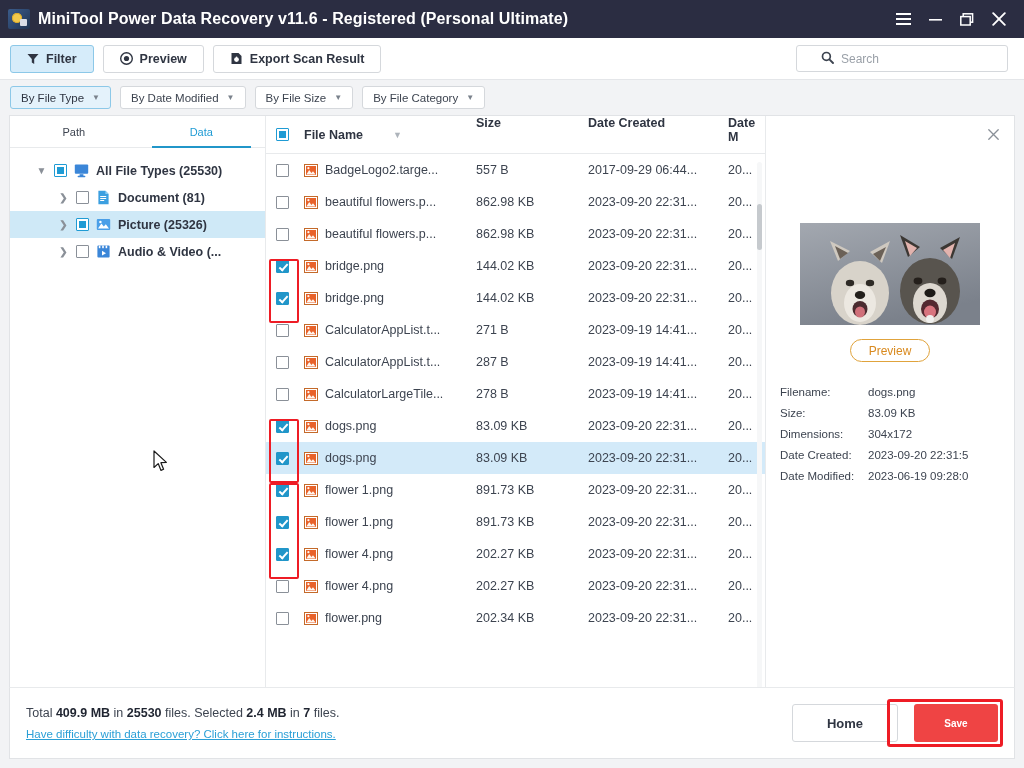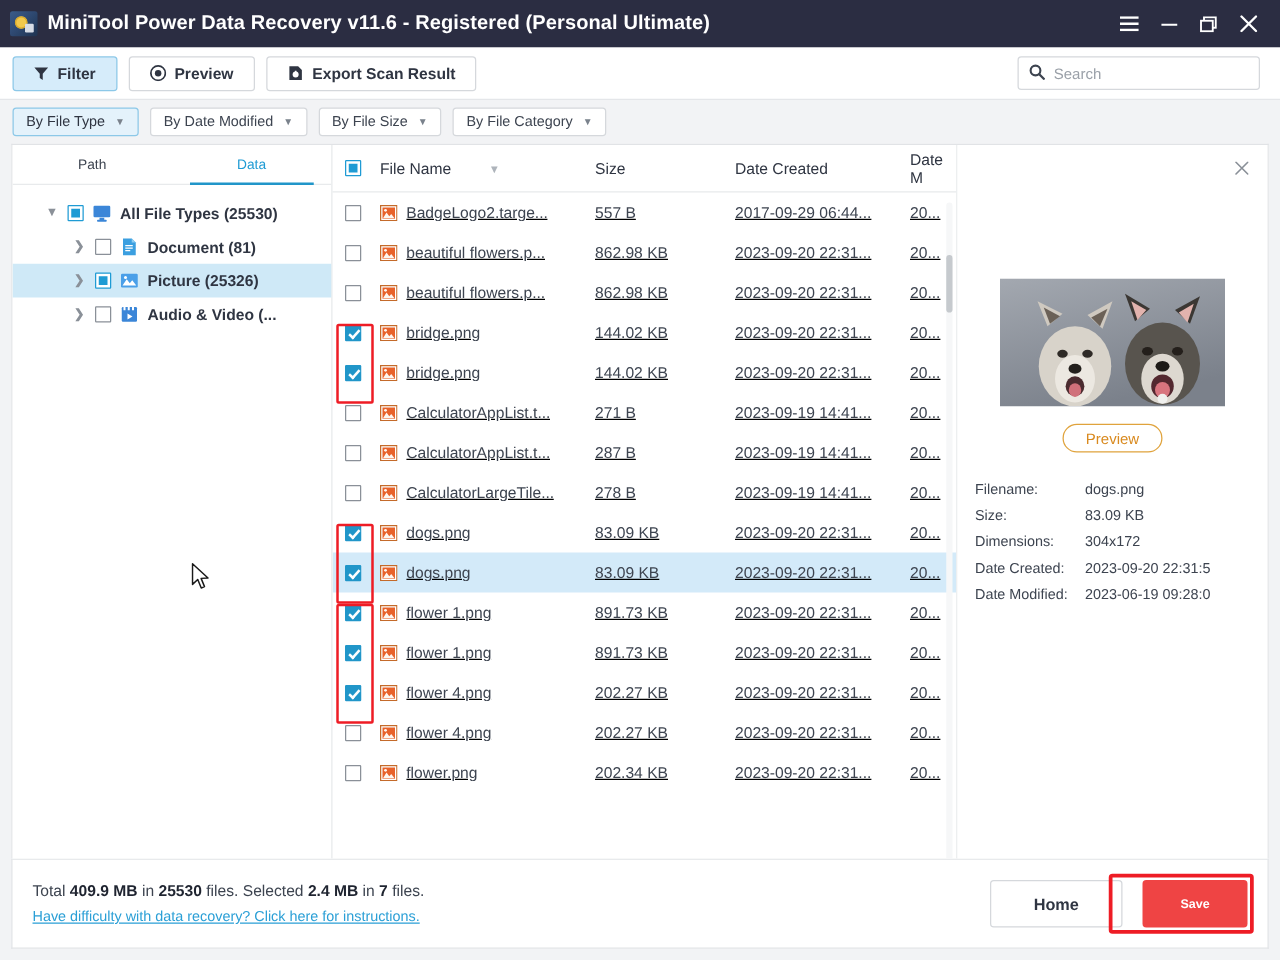--- a/index.html
+++ b/index.html
@@ -71,25 +71,25 @@
     background: #ffffff;
     font-size: 12.5px; font-weight: bold; color: #2f3542;
     white-space: nowrap;
   }
   .tbtn + .tbtn { margin-left: 9px; }
   .tbtn.active { background: #d6ecfa; border-color: #8cc8e8; }
   .tbtn svg { display: block; flex: 0 0 auto; }
 
   .search-wrap { margin-left: auto; }
   .search-box {
-    width: 194px; height: 27px;
+    width: 212px; height: 27px;
     border: 1px solid #d5d8dc; border-radius: 3px;
     background: #ffffff;
     display: flex; align-items: center;
-    padding: 0 8px; gap: 7px;
+    padding: 0 24px; gap: 7px;
   }
   .search-box input {
     border: 0; outline: 0; width: 100%;
     font-family: "Liberation Sans", sans-serif;
     font-size: 12px; color: #2f3542; background: transparent;
   }
   .search-box input::placeholder { color: #9aa0a8; }
 
   
   .filterbar {
@@ -183,33 +183,33 @@
   
   .list-pane {
     flex: 1 1 auto;
     display: flex; flex-direction: column;
     min-width: 0;
     border-right: 1px solid #e8eaec;
     position: relative;
   }
   .list-head {
     height: 38px; flex: 0 0 38px;
-    display: flex; align-items: center;
+    display: flex; 
     border-bottom: 1px solid #e8eaec;
-    font-size: 12.5px; font-weight: normal; color: #2f3542;
+    font-size: 12.5px; font-weight: bold; color: #2f3542;
     padding-left: 10px;
   }
   .c-check { width: 28px; flex: 0 0 28px; display: flex; align-items: center; }
   .c-name  { width: 172px; flex: 0 0 172px; display: flex; align-items: center; gap: 4px; }
   .c-size  { width: 112px; flex: 0 0 112px; }
   .c-dc    { width: 140px; flex: 0 0 140px; }
   .c-dm    { flex: 1 1 auto; }
   .sort-caret { font-size: 9px; color: #aeb4bb; margin-left: 26px; }
 
-  .list-body { flex: 1 1 auto; overflow: hidden; position: relative; text-decoration: underline; }
+  .list-body { flex: 1 1 auto; overflow: hidden; position: relative; }
   .row {
     height: 32px;
     display: flex; align-items: center;
     padding-left: 10px;
     font-size: 12.5px; color: #3d4450;
     white-space: nowrap;
   }
   .row.sel { background: #d3eaf9; }
   .row .c-name { gap: 7px; overflow: hidden; }
   .f-icon { width: 14px; height: 13px; flex: 0 0 14px; display: block; }

